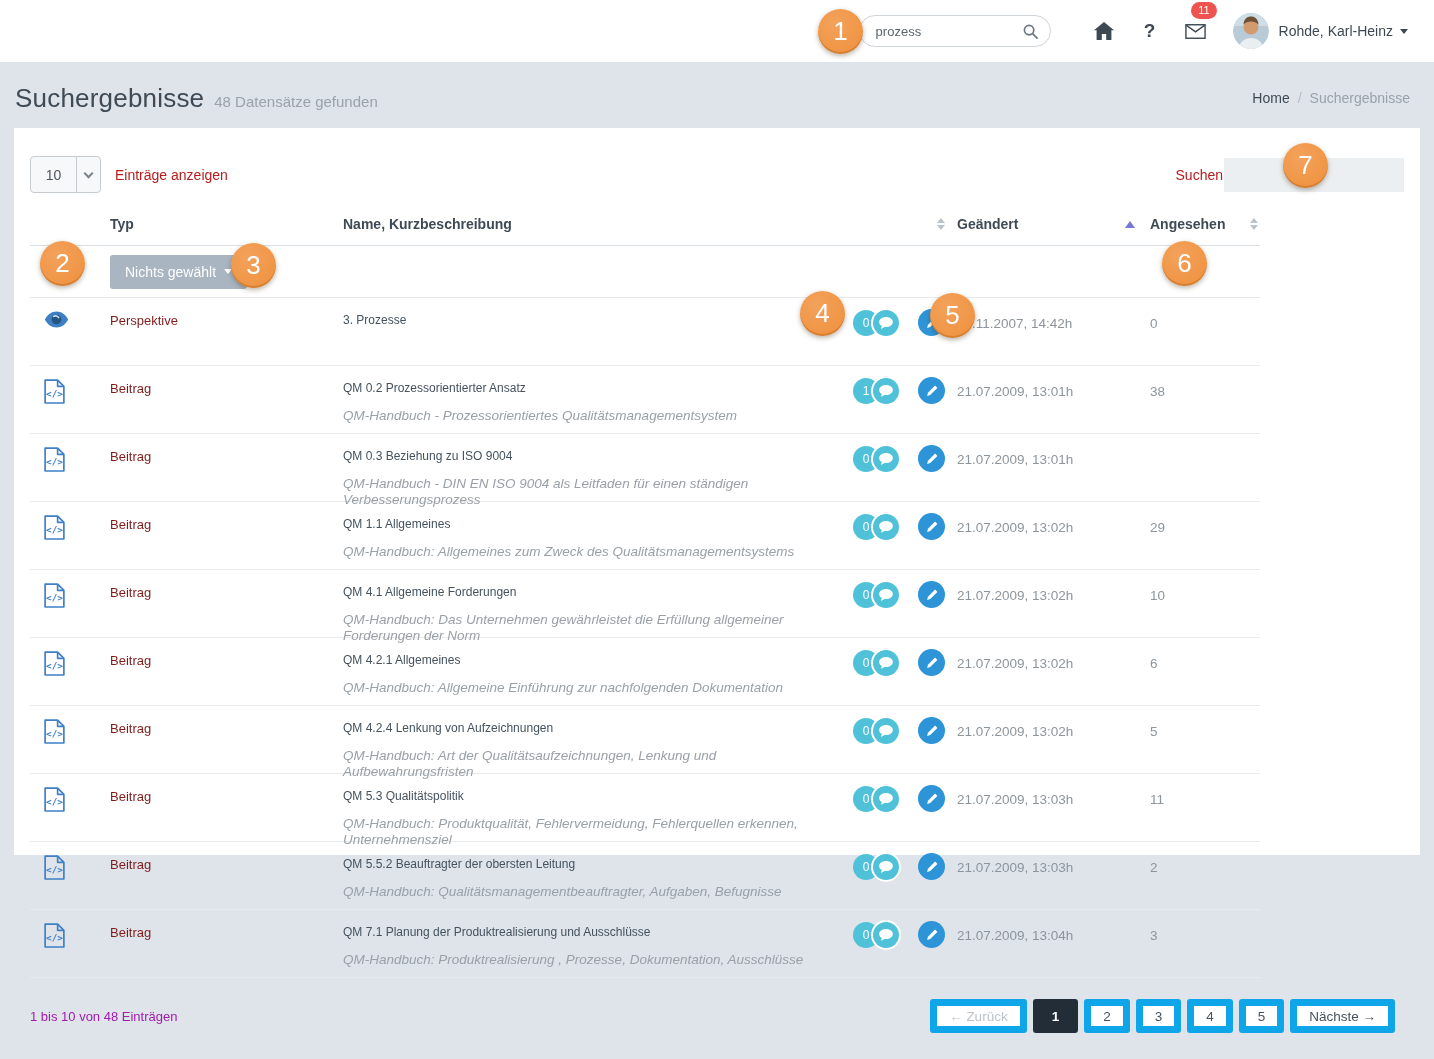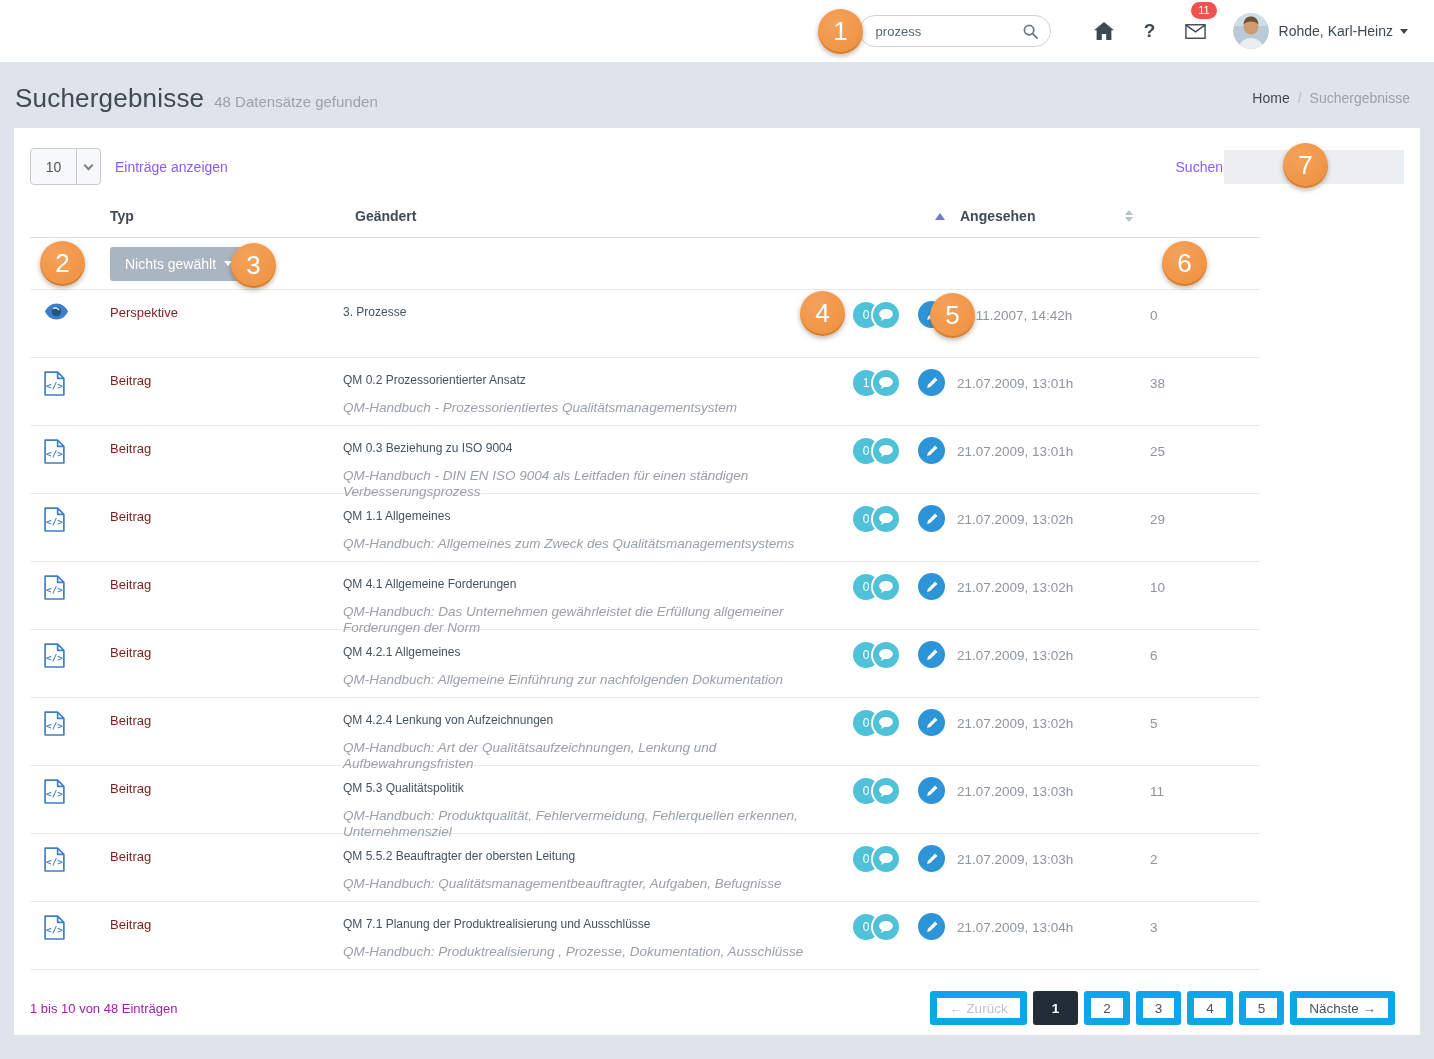--- a/index.html
+++ b/index.html
@@ -41,32 +41,32 @@
   .pagehead { height: 66px; display: flex; align-items: center; justify-content: space-between; padding: 6px 24px 0 15px; }
   .pagetitle { display: flex; align-items: baseline; gap: 10px; }
   .pagetitle h1 { font-size: 26px; font-weight: 500; color: #3f4a55; letter-spacing: .2px; }
   .pagetitle .sub { font-size: 15px; color: #9aa2ab; }
   .breadcrumb { font-size: 14px; display: flex; gap: 8px; align-items: center; }
   .breadcrumb .home { color: #3f4a55; cursor: pointer; }
   .breadcrumb .sep { color: #b6bec6; }
   .breadcrumb .cur { color: #9aa2ab; }
 
   
-  .card { margin: 0 14px; background: #fff; height: 907px; padding: 20px 16px 0 16px; position: relative; }
+  .card { margin: 0 14px; background: #fff; height: 727px; padding: 28px 16px 0 16px; position: relative; }
 
   .controls { display: flex; align-items: center; justify-content: space-between; height: 37px; }
   .ctl-left { display: flex; align-items: center; gap: 14px; }
   .pagesize {
     width: 71px; height: 37px; border: 1px solid #c6cbd0; border-radius: 4px;
     background: #f7f8f9; display: flex; align-items: stretch; cursor: pointer;
   }
   .pagesize .val { flex: 1; display: flex; align-items: center; justify-content: center; font-size: 14px; color: #4a545e; }
   .pagesize .chev { width: 24px; border-left: 1px solid #c6cbd0; display: flex; align-items: center; justify-content: center; }
   .chevron { width: 7px; height: 7px; border-right: 2px solid #7a838c; border-bottom: 2px solid #7a838c; transform: rotate(45deg); margin-top: -3px; }
-  .ctl-label { font-size: 14px; color: #8b5cf6; }
+  .ctl-label { font-size: 14px; color: #b91c1c; }
   .ctl-right { display: flex; align-items: center; gap: 1px; }
   .searchbox { width: 180px; height: 34px; background: #eceff2; border: none; outline: none; padding: 0 10px; font-family: "Liberation Sans", sans-serif; font-size: 13px; }
 
   
   .tbl { width: 1230px; margin-top: 10px; }
   .grid-cols { display: grid; grid-template-columns: 80px 233px 602px 190px 125px; }
   .thead { height: 43px; align-items: center; border-bottom: 1px solid #d9dfe4; font-size: 14px; font-weight: 700; color: #3f4a55; }
   .th { display: flex; align-items: center; }
   .th.name, .th.mod, .th.views { justify-content: space-between; }
   .th.typ { padding-left: 0; }
@@ -214,20 +214,27 @@
     </div>
   </div>
 
   <div class="tbl">
 
     <div class="thead grid-cols">
       <div class="th"></div>
       <div class="th typ">
           <span>Typ</span>
         </div>
+      <div class="th name">
+        <span>Name, Kurzbeschreibung</span>
+        <span class="sortpair">
+            <i class="tri-up"></i>
+            <i class="tri-dn"></i>
+          </span>
+      </div>
       <div class="th mod">
         <span>Geändert</span>
         <span class="tri-active"></span>
       </div>
       <div class="th views">
         <span>Angesehen</span>
         <span class="sortpair">
             <i class="tri-up"></i>
             <i class="tri-dn"></i>
           </span>
@@ -331,21 +338,20 @@
                 </svg>
         </span>
         <span class="b-edit">
           <svg viewBox="0 0 14 14" width="12" height="12">
                   <path d="M10.6.7l2.7 2.7-8.4 8.4-3.6 1 1-3.7z" fill="#fff"></path>
                 </svg>
         </span>
       </div>
     </div>
     <div class="date-cell">21.07.2009, 13:01h</div>
-    <div class="views-cell">25</div>
   </div>
 
   <div class="trow grid-cols">
     <div class="icon-cell">
       
       <span style="display:inline-flex;">
         <svg viewBox="0 0 20 24" width="21" height="25">
           <path d="M1 1h12l6 6v16H1z" fill="none" stroke="#3e7fc6" stroke-width="1.6" stroke-linejoin="round"></path>
           <path d="M13 1v6h6" fill="none" stroke="#3e7fc6" stroke-width="1.6" stroke-linejoin="round"></path>
           <text x="10" y="17" font-size="9" font-weight="bold" fill="#3e7fc6" text-anchor="middle" font-family="DejaVu Sans Mono, monospace">&lt;/&gt;</text>

